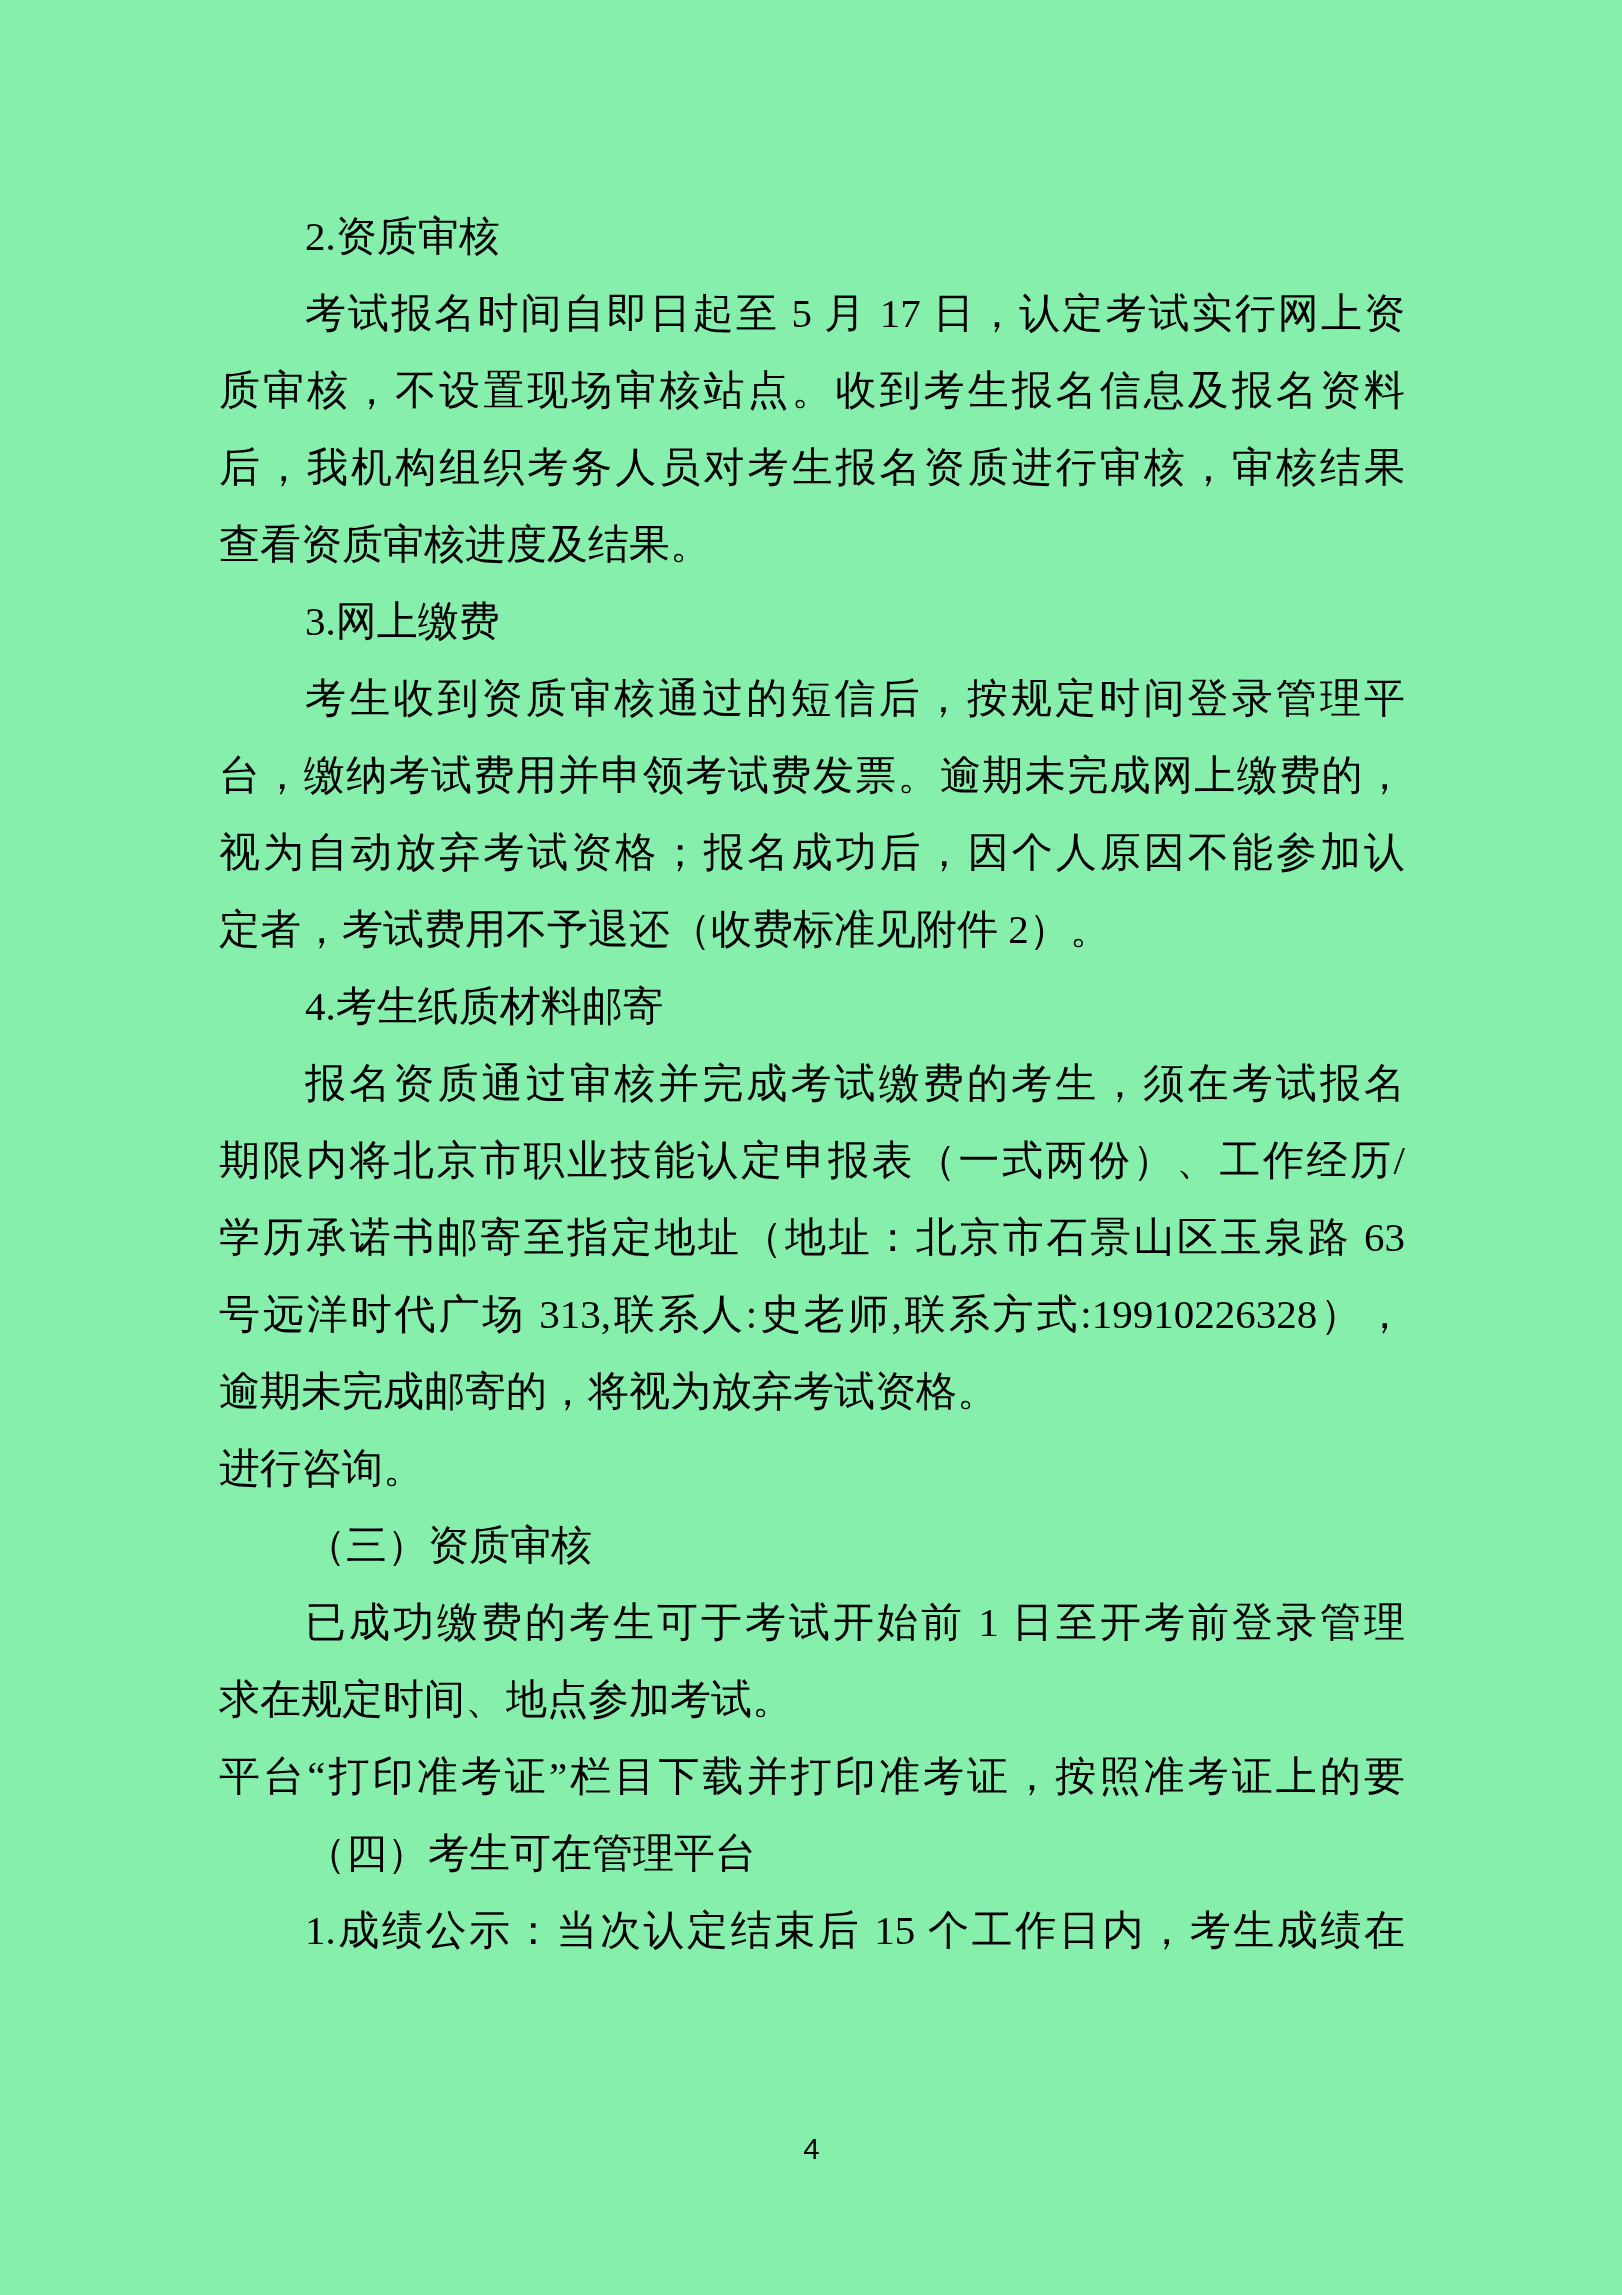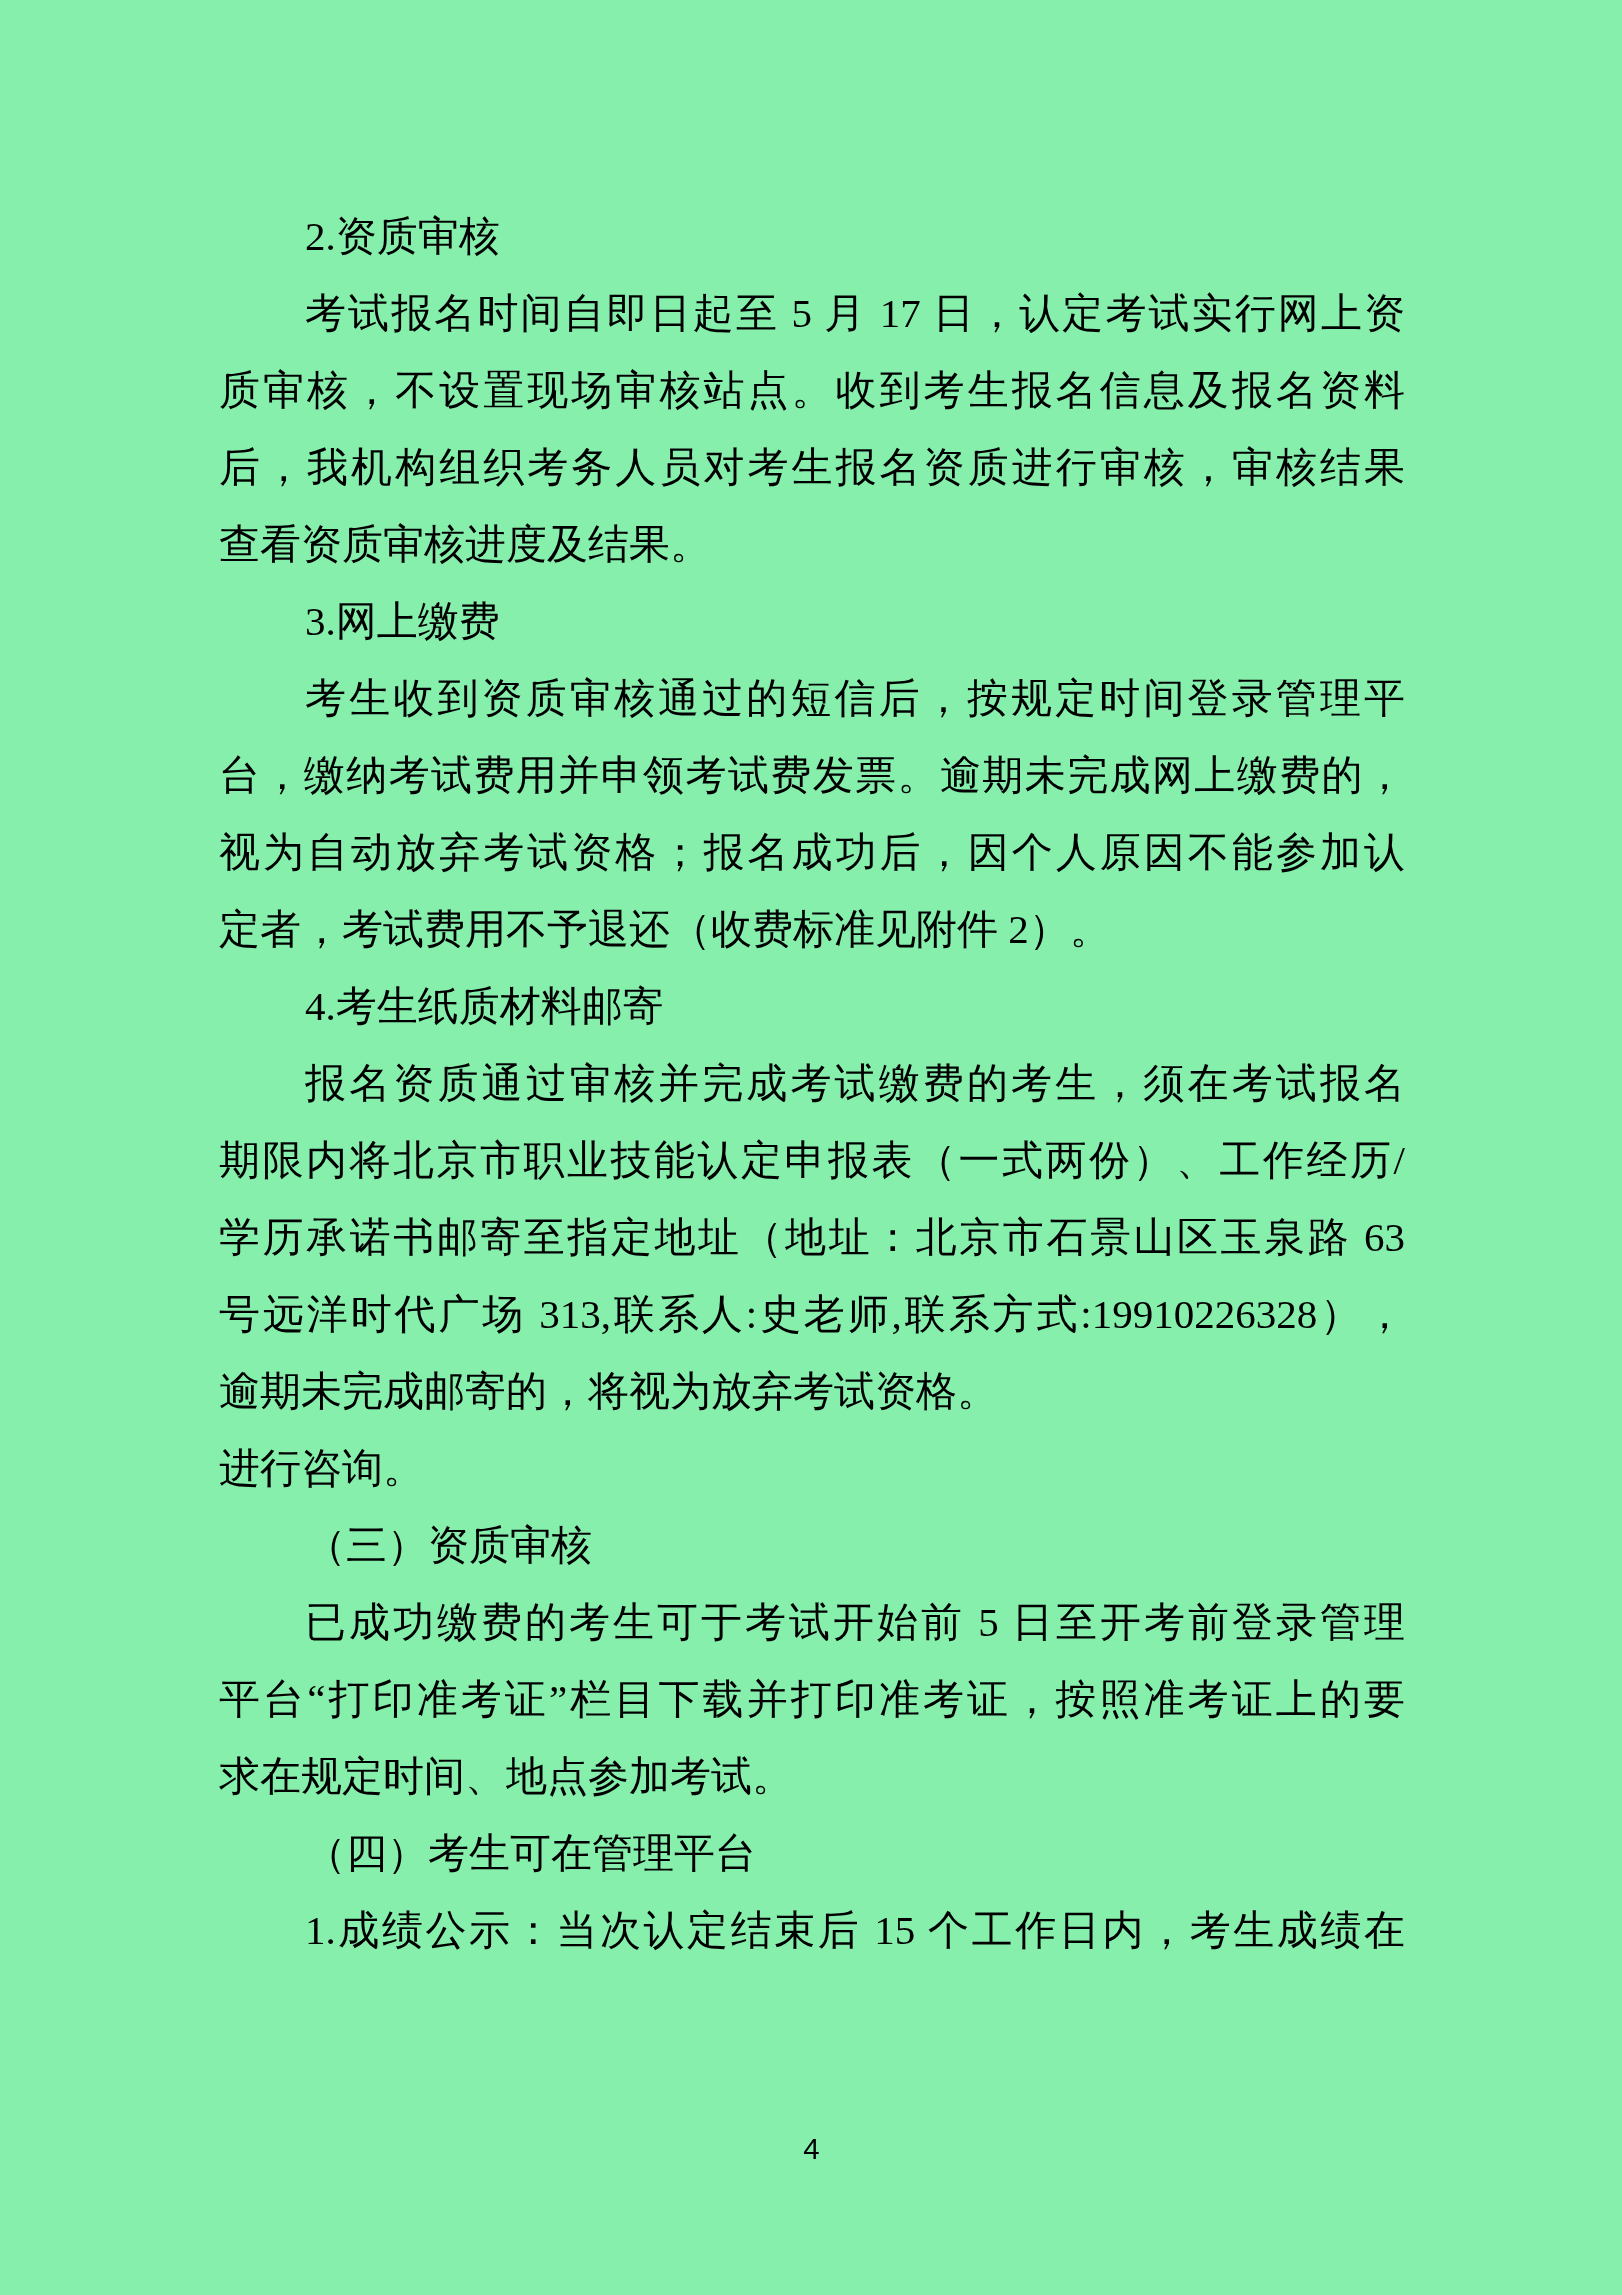--- a/index.html
+++ b/index.html
@@ -74,22 +74,22 @@
     <div class="ln fill">视为自动放弃考试资格；报名成功后，因个人原因不能参加认</div>
     <div class="ln">定者，考试费用不予退还（收费标准见附件 2）。</div>
     <div class="ln ind">4.考生纸质材料邮寄</div>
     <div class="ln ind fill">报名资质通过审核并完成考试缴费的考生，须在考试报名</div>
     <div class="ln fill">期限内将北京市职业技能认定申报表（一式两份）、工作经历/</div>
     <div class="ln fill">学历承诺书邮寄至指定地址（地址：北京市石景山区玉泉路 63</div>
     <div class="ln fill">号远洋时代广场 313,联系人:史老师,联系方式:19910226328），</div>
     <div class="ln">逾期未完成邮寄的，将视为放弃考试资格。</div>
     <div class="ln">进行咨询。</div>
     <div class="ln ind">（三）资质审核</div>
-    <div class="ln ind fill">已成功缴费的考生可于考试开始前 5 日至开考前登录管理</div>
+    <div class="ln ind fill">已成功缴费的考生可于考试开始前 1 日至开考前登录管理</div>
+    <div class="ln">求在规定时间、地点参加考试。</div>
     <div class="ln fill">平台“打印准考证”栏目下载并打印准考证，按照准考证上的要</div>
-    <div class="ln">求在规定时间、地点参加考试。</div>
     <div class="ln ind">（四）考生可在管理平台</div>
     <div class="ln ind fill">1.成绩公示：当次认定结束后 15 个工作日内，考生成绩在</div>
   </div>
 
   <div class="footer">4</div>
 </div>
 
 
 </body></html>

